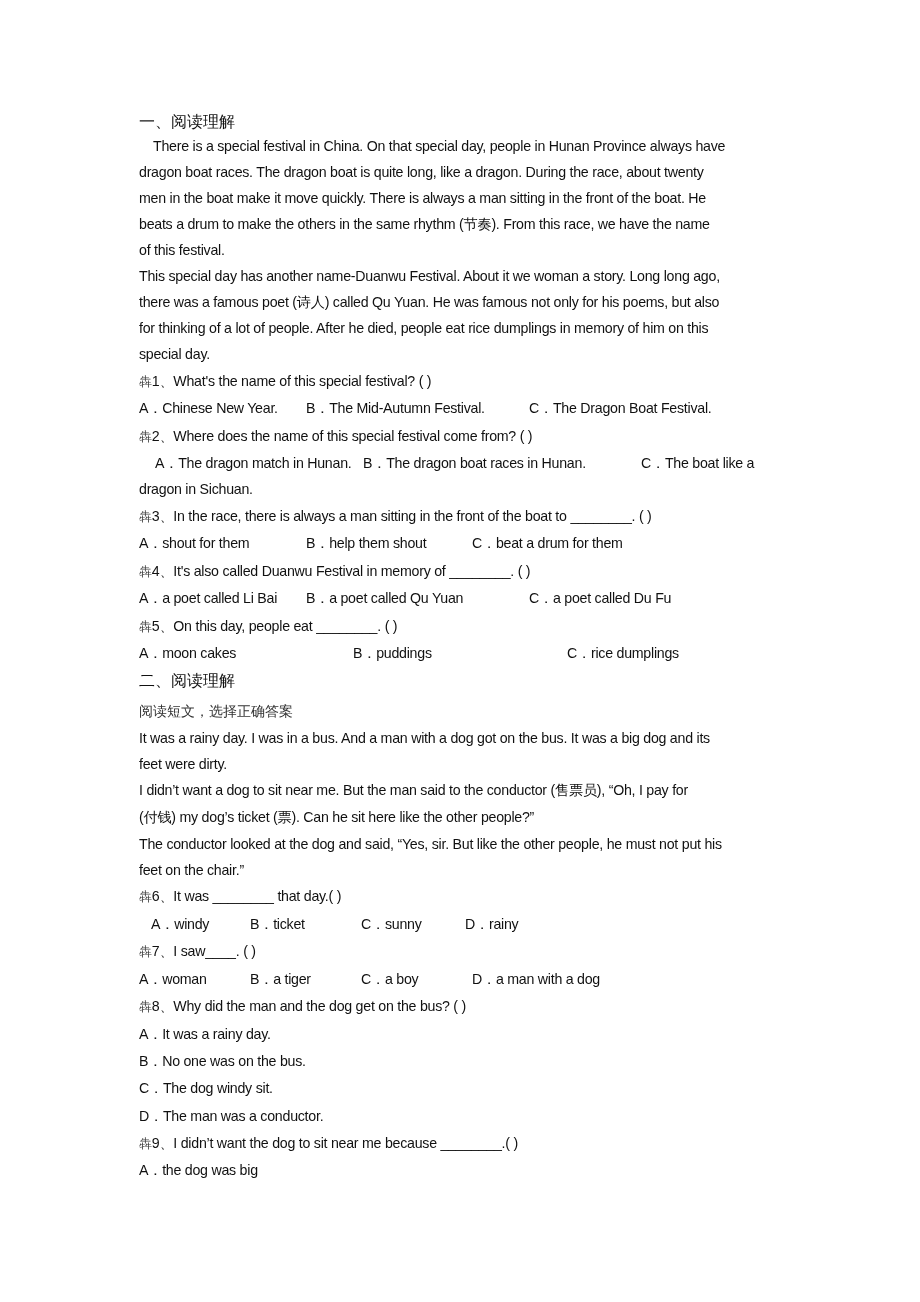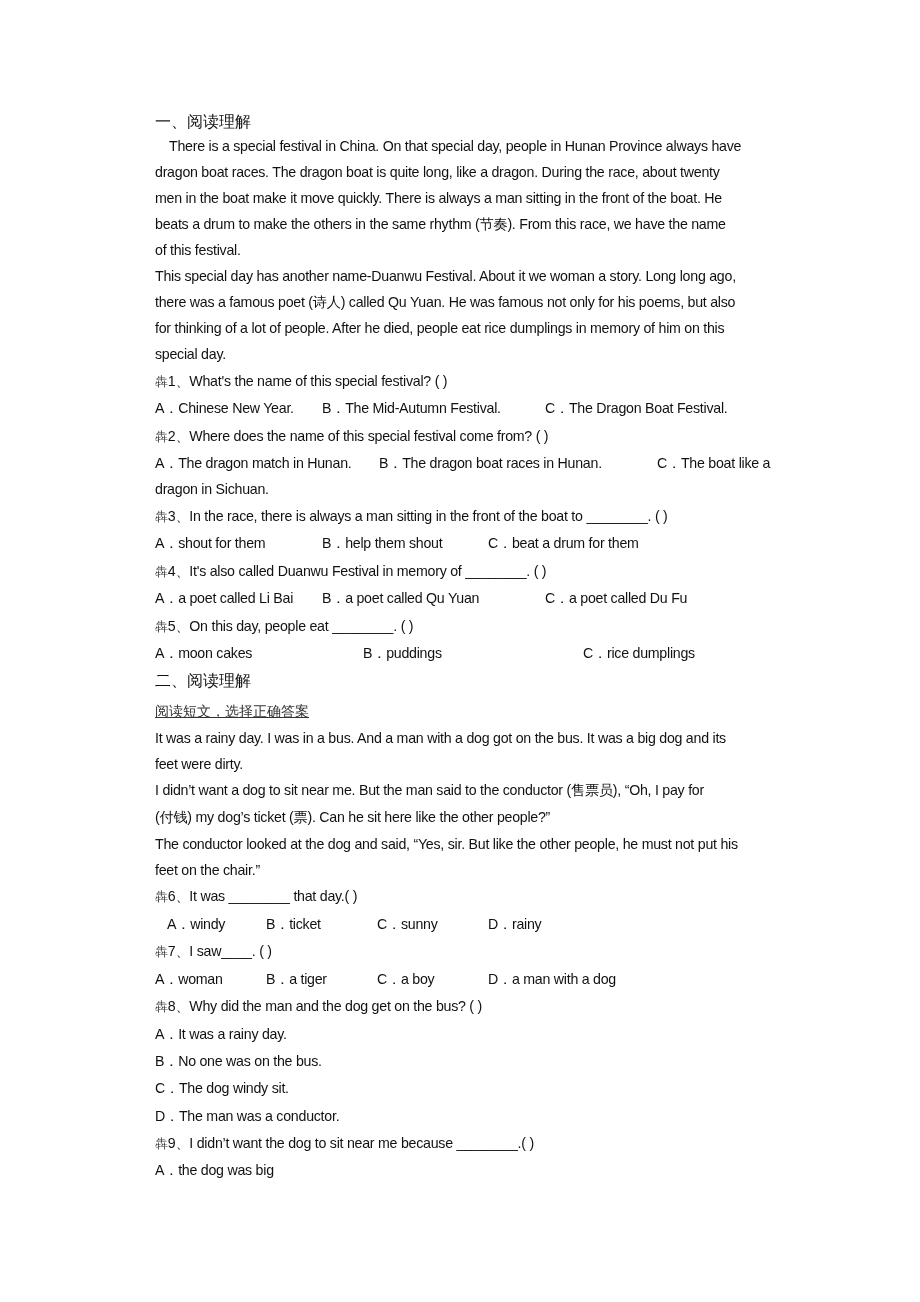--- a/index.html
+++ b/index.html
@@ -1,21 +1,21 @@
 <!DOCTYPE html>
 <html><head>
   <meta charset="utf-8">
   <style>
     html, body { margin: 0; padding: 0; background: #ffffff; }
     body { width: 920px; height: 1302px; position: relative; overflow: hidden;
            font-family: "Liberation Sans", "DejaVu Sans", sans-serif; color: #111; }
     .page { position: absolute; left: 139px; top: 0; width: 650px; }
-    .ln { position: absolute; left: 16px; white-space: nowrap; font-size: 14.2px; line-height: 20px; letter-spacing: -0.25px; text-align: center; }
+    .ln { position: absolute; left: 0; white-space: nowrap; font-size: 14.2px; line-height: 20px; letter-spacing: -0.25px; text-align: center; }
     .h { font-family: "DejaVu Serif", "Liberation Serif", serif; font-size: 16px; letter-spacing: 0; }
-    .cn { font-family: "DejaVu Serif", "Liberation Serif", serif; font-size: 14px; color: #333; letter-spacing: 0; text-decoration: underline; }
+    .cn { font-family: "DejaVu Serif", "Liberation Serif", serif; font-size: 14px; color: #333; letter-spacing: 0; }
     .qm { font-family: "DejaVu Serif", serif; color: #444; font-size: 13px; }
     .opt { position: absolute; white-space: nowrap; }
     .indent { padding-left: 14px; }
   </style>
 </head>
 <body>
 
 <div class="page">
 
   <div class="ln h" style="top:112px">一、阅读理解</div>
@@ -36,21 +36,21 @@
   <div class="ln" style="top:398px; width:650px">
     <span class="opt" style="left:0">A．Chinese New Year.</span>
     <span class="opt" style="left:167px">B．The Mid-Autumn Festival.</span>
     <span class="opt" style="left:390px">C．The Dragon Boat Festival.</span>
   </div>
 
   <div class="ln" style="top:426px">
     <span class="qm">犇</span><span>2、Where does the name of this special festival come from? (     )</span>
   </div>
   <div class="ln" style="top:453px; width:650px">
-    <span class="opt" style="left:0">A．The dragon match in Hunan.</span>
+    <span class="opt" style="left:16px">A．The dragon match in Hunan.</span>
     <span class="opt" style="left:224px">B．The dragon boat races in Hunan.</span>
     <span class="opt" style="left:502px">C．The boat like a</span>
   </div>
   <div class="ln" style="top:479px">dragon in Sichuan.</div>
 
   <div class="ln" style="top:506px">
     <span class="qm">犇</span><span>3、In the race, there is always a man sitting in the front of the boat to ________. (     )</span>
   </div>
   <div class="ln" style="top:533px; width:650px">
     <span class="opt" style="left:0">A．shout for them</span>
@@ -65,42 +65,42 @@
     <span class="opt" style="left:0">A．a poet called Li Bai</span>
     <span class="opt" style="left:167px">B．a poet called Qu Yuan</span>
     <span class="opt" style="left:390px">C．a poet called Du Fu</span>
   </div>
 
   <div class="ln" style="top:616px">
     <span class="qm">犇</span><span>5、On this day, people eat ________. (     )</span>
   </div>
   <div class="ln" style="top:643px; width:650px">
     <span class="opt" style="left:0">A．moon cakes</span>
-    <span class="opt" style="left:208px">B．puddings</span>
+    <span class="opt" style="left:214px">B．puddings</span>
     <span class="opt" style="left:428px">C．rice dumplings</span>
   </div>
 
   <div class="ln h" style="top:671px">二、阅读理解</div>
   <div class="ln cn" style="top:701px">阅读短文，选择正确答案</div>
 
   <div class="ln" style="top:728px">It was a rainy day. I was in a bus. And a man with a dog got on the bus. It was a big dog and its</div>
   <div class="ln" style="top:754px">feet were dirty.</div>
   <div class="ln" style="top:780px">I didn’t want a dog to sit near me. But the man said to the conductor (售票员), “Oh, I pay for</div>
   <div class="ln" style="top:807px">(付钱) my dog’s ticket (票). Can he sit here like the other people?”</div>
   <div class="ln" style="top:834px">The conductor looked at the dog and said, “Yes, sir. But like the other people, he must not put his</div>
   <div class="ln" style="top:860px">feet on the chair.”</div>
 
   <div class="ln" style="top:886px">
     <span class="qm">犇</span><span>6、It was ________ that day.( )</span>
   </div>
   <div class="ln" style="top:914px; width:650px">
     <span class="opt" style="left:12px">A．windy</span>
     <span class="opt" style="left:111px">B．ticket</span>
     <span class="opt" style="left:222px">C．sunny</span>
-    <span class="opt" style="left:333px">D．rainy</span>
+    <span class="opt" style="left:326px">D．rainy</span>
   </div>
 
   <div class="ln" style="top:941px">
     <span class="qm">犇</span><span>7、I saw____. ( )</span>
   </div>
   <div class="ln" style="top:969px; width:650px">
     <span class="opt" style="left:0">A．woman</span>
     <span class="opt" style="left:111px">B．a tiger</span>
     <span class="opt" style="left:222px">C．a boy</span>
     <span class="opt" style="left:333px">D．a man with a dog</span>

